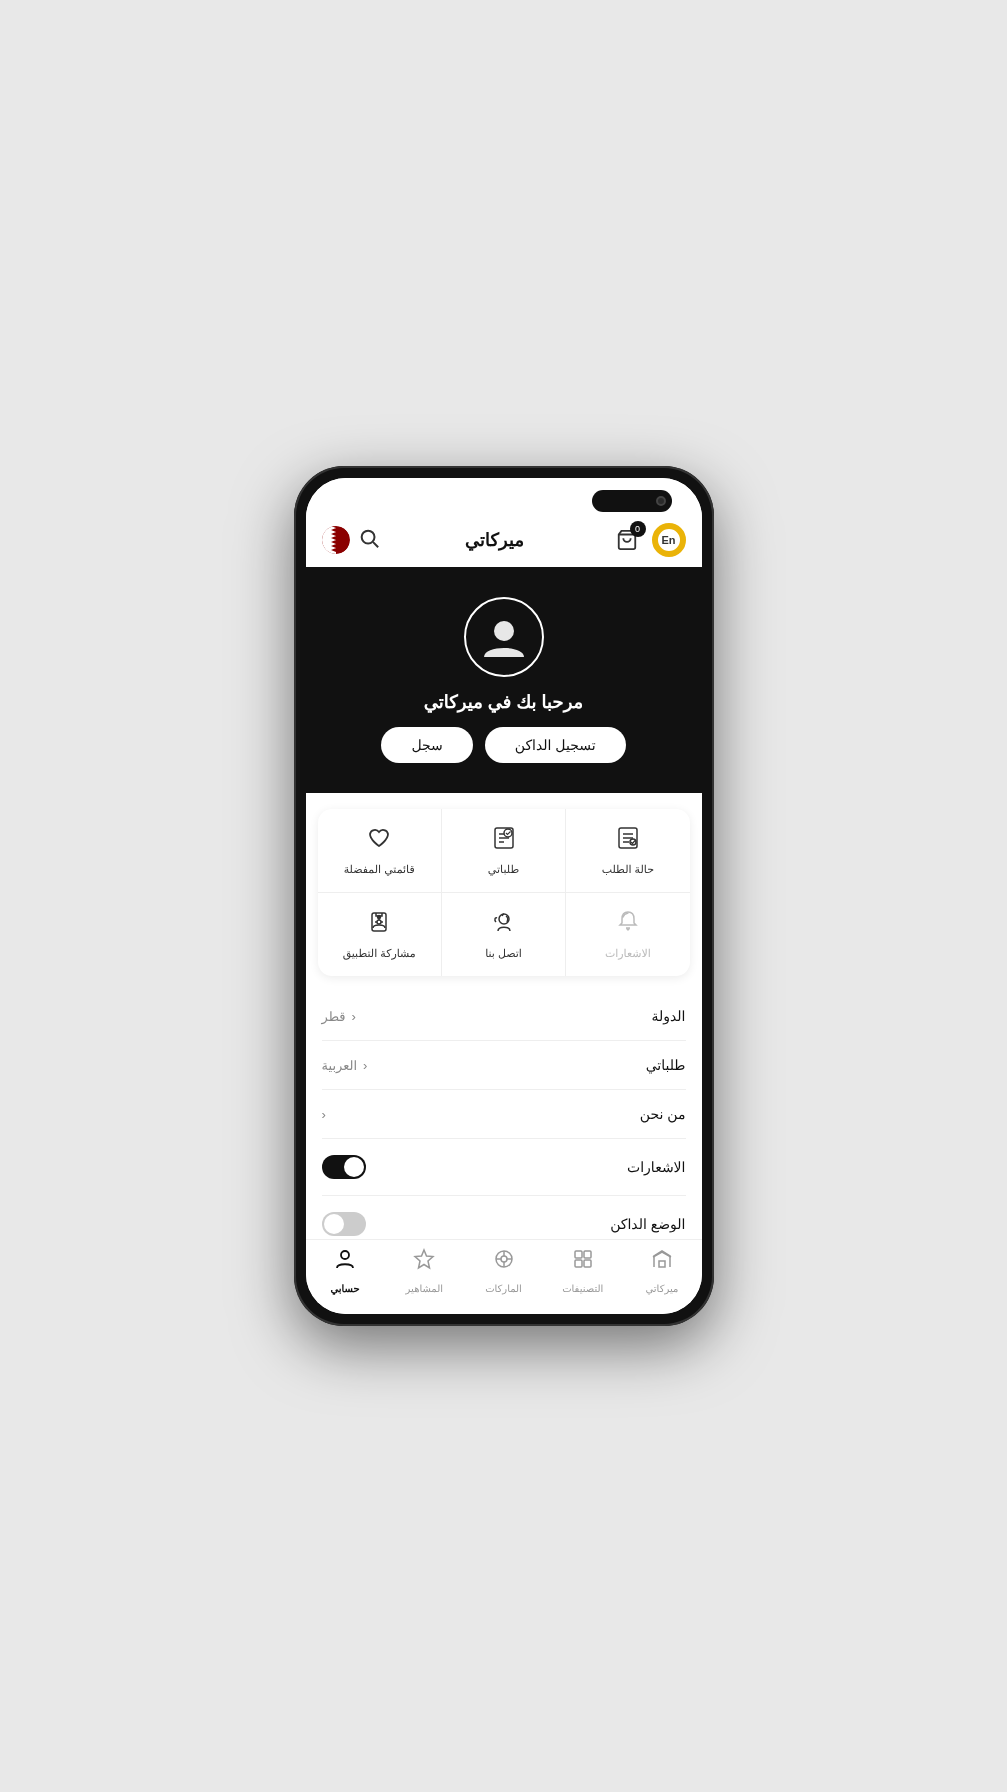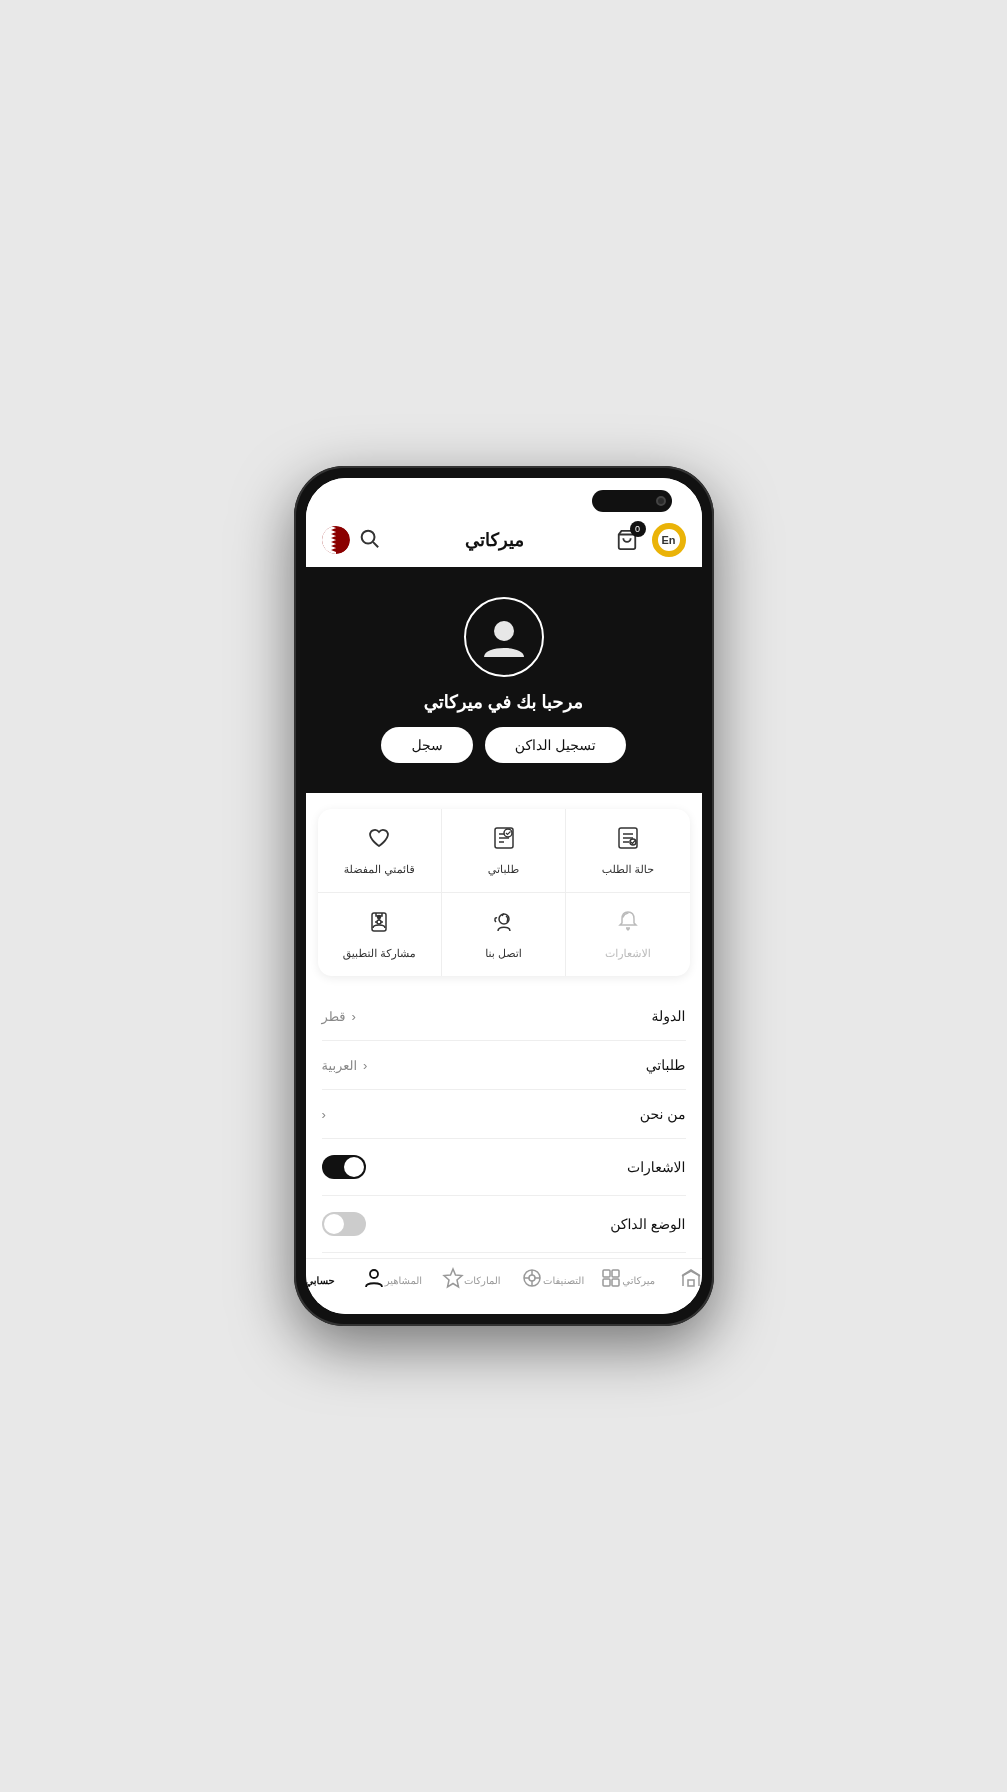--- a/index.html
+++ b/index.html
@@ -300,25 +300,24 @@
       background: #fff;
       border-top: 1px solid #eee;
       display: flex;
       padding: 8px 0 20px;
       direction: rtl;
     }
 
     .nav-item {
       flex: 1;
       display: flex;
-      flex-direction: row;
-      align-items: center;
-      gap: 16px;
+      flex-direction: column;
+      align-items: center;
+      gap: 8px;
       cursor: pointer;
-      justify-content: space-between;
     }
 
     .nav-icon {
       font-size: 20px;
       color: #999;
     }
 
     .nav-icon.active {
       color: #111;
     }

